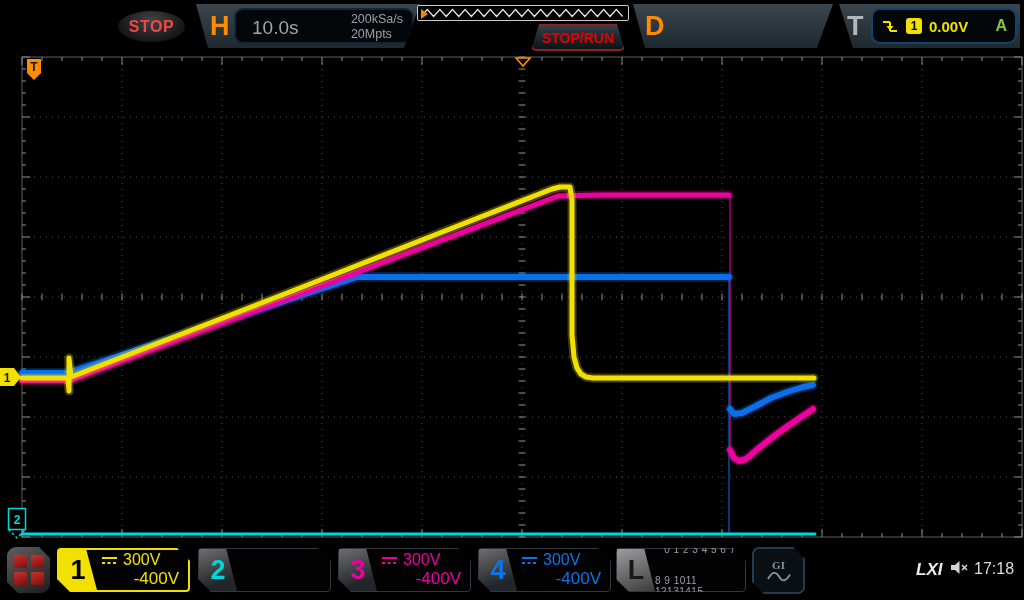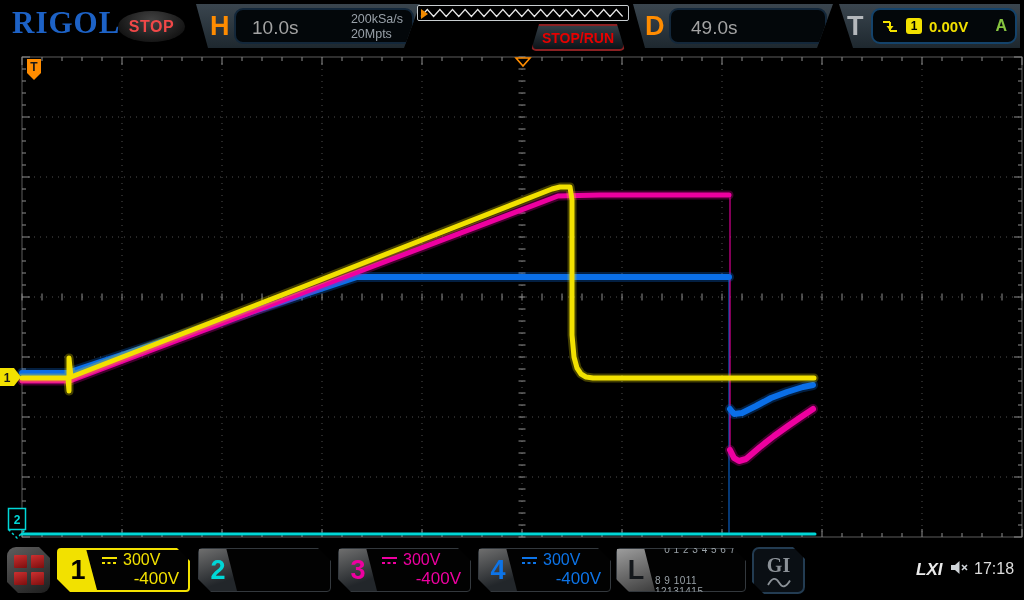--- a/index.html
+++ b/index.html
@@ -61,21 +61,21 @@
   #lbox{position:absolute;left:616px;top:3px;width:130px;height:44px;background:#020202;
         border:1px solid #33383d;box-sizing:border-box;display:flex;border-radius:4px;
         clip-path:polygon(0 0,calc(100% - 13px) 0,100% 13px,100% 100%,13px 100%,0 calc(100% - 13px));}
   #lbox .chtab{color:#14181c;background:linear-gradient(160deg,#9c9c9c,#3d3d3d);}
   .ldigits{flex:1;display:flex;flex-direction:column;align-items:center;justify-content:center;
         gap:20px;color:#9aa2a8;font-size:10px;letter-spacing:.5px;}
   .genbox{position:absolute;top:2px;width:53px;height:47px;background:#0a0f14;border:2px solid #233c52;
         box-sizing:border-box;border-radius:7px;color:#8b9197;
         clip-path:polygon(0 0,calc(100% - 12px) 0,100% 12px,100% 100%,12px 100%,0 calc(100% - 12px));
         display:flex;flex-direction:column;align-items:center;justify-content:center;}
-  .genlabel{font-family:"Liberation Serif",serif;font-weight:bold;font-size:20px;}
+  .genlabel{font-family:"Liberation Serif",serif;font-weight:bold;font-size:11px;}
   #gen1{left:752px;} #gen2{left:809px;}
   #lxi{position:absolute;left:916px;top:15px;font:bold italic 17px "Liberation Sans",sans-serif;color:#eaeaea;}
   #spk{position:absolute;left:950px;top:14px;}
   #clock{position:absolute;left:974px;top:15px;font-size:16px;color:#dcdcdc;}
   
   #scene{position:absolute;left:0;top:0;}
 </style>
 </head>
 <body>
 
@@ -400,21 +400,20 @@
         <text x="7" y="382" text-anchor="middle" font-size="12" font-weight="bold" fill="#1a1a1a">1</text>
       </g>
       <g>
         <rect x="8.5" y="508.5" width="17" height="21" fill="#000" stroke="#00d7d7" stroke-width="1.5"></rect>
         <path d="M8.5,529.5 L17,538 L25.5,529.5" fill="none" stroke="#00d7d7" stroke-width="1.5" stroke-dasharray="2.5 2.5"></path>
         <text x="17" y="524" text-anchor="middle" font-size="12" font-weight="bold" fill="#00d7d7">2</text>
       </g>
     </svg>
 
   <div id="topbar">
-    <div class="logo">RIGOL</div>
     <div class="stopbadge">STOP</div>
 
     <div class="panel" id="hpanel">
       <div class="plabel" style="left:14px">H</div>
       <div class="pbox" id="hbox">
         <div class="tbval">10.0s</div>
         <div class="rates">
           <div>200kSa/s</div>
           <div>20Mpts</div>
         </div>
@@ -425,23 +424,20 @@
       <svg id="wavebar-svg" width="210" height="14">
           <polyline points="3.0,10.5 9.3,3.5 15.6,10.5 21.9,3.5 28.2,10.5 34.5,3.5 40.8,10.5 47.1,3.5 53.4,10.5 59.7,3.5 66.0,10.5 72.3,3.5 78.6,10.5 84.9,3.5 91.2,10.5 97.5,3.5 103.8,10.5 110.1,3.5 116.4,10.5 122.7,3.5 129.0,10.5 135.3,3.5 141.6,10.5 147.9,3.5 154.2,10.5 160.5,3.5 166.8,10.5 173.1,3.5 179.4,10.5 185.7,3.5 192.0,10.5 198.3,3.5 204.6,10.5 " fill="none" stroke="#e8e8e8" stroke-width="1.2"></polyline>
           <polygon points="3,3 10,8 3,13" fill="#f08a00"></polygon>
         </svg>
     </div>
 
     <div class="key" id="stopredkey">STOP/RUN</div>
 
     <div class="panel" id="dpanel">
       <div class="plabel" style="left:12px">D</div>
-      <div class="pbox" id="dbox">
-        <div class="tbval" style="left:20px">49.0s</div>
-      </div>
     </div>
 
     <div class="panel" id="tpanel">
       <div class="plabel" style="left:8px">T</div>
       <div class="pbox" id="tbox">
         <svg width="18" height="16">
           <path d="M2,4 H9 M9,4 V13 M9,13 H16" stroke="#f2e100" stroke-width="2" fill="none"></path>
           <path d="M5.5,8 L12.5,8 L9,12.5 Z" fill="#f2e100"></path>
         </svg>
         <div class="trigbadge">1</div>

